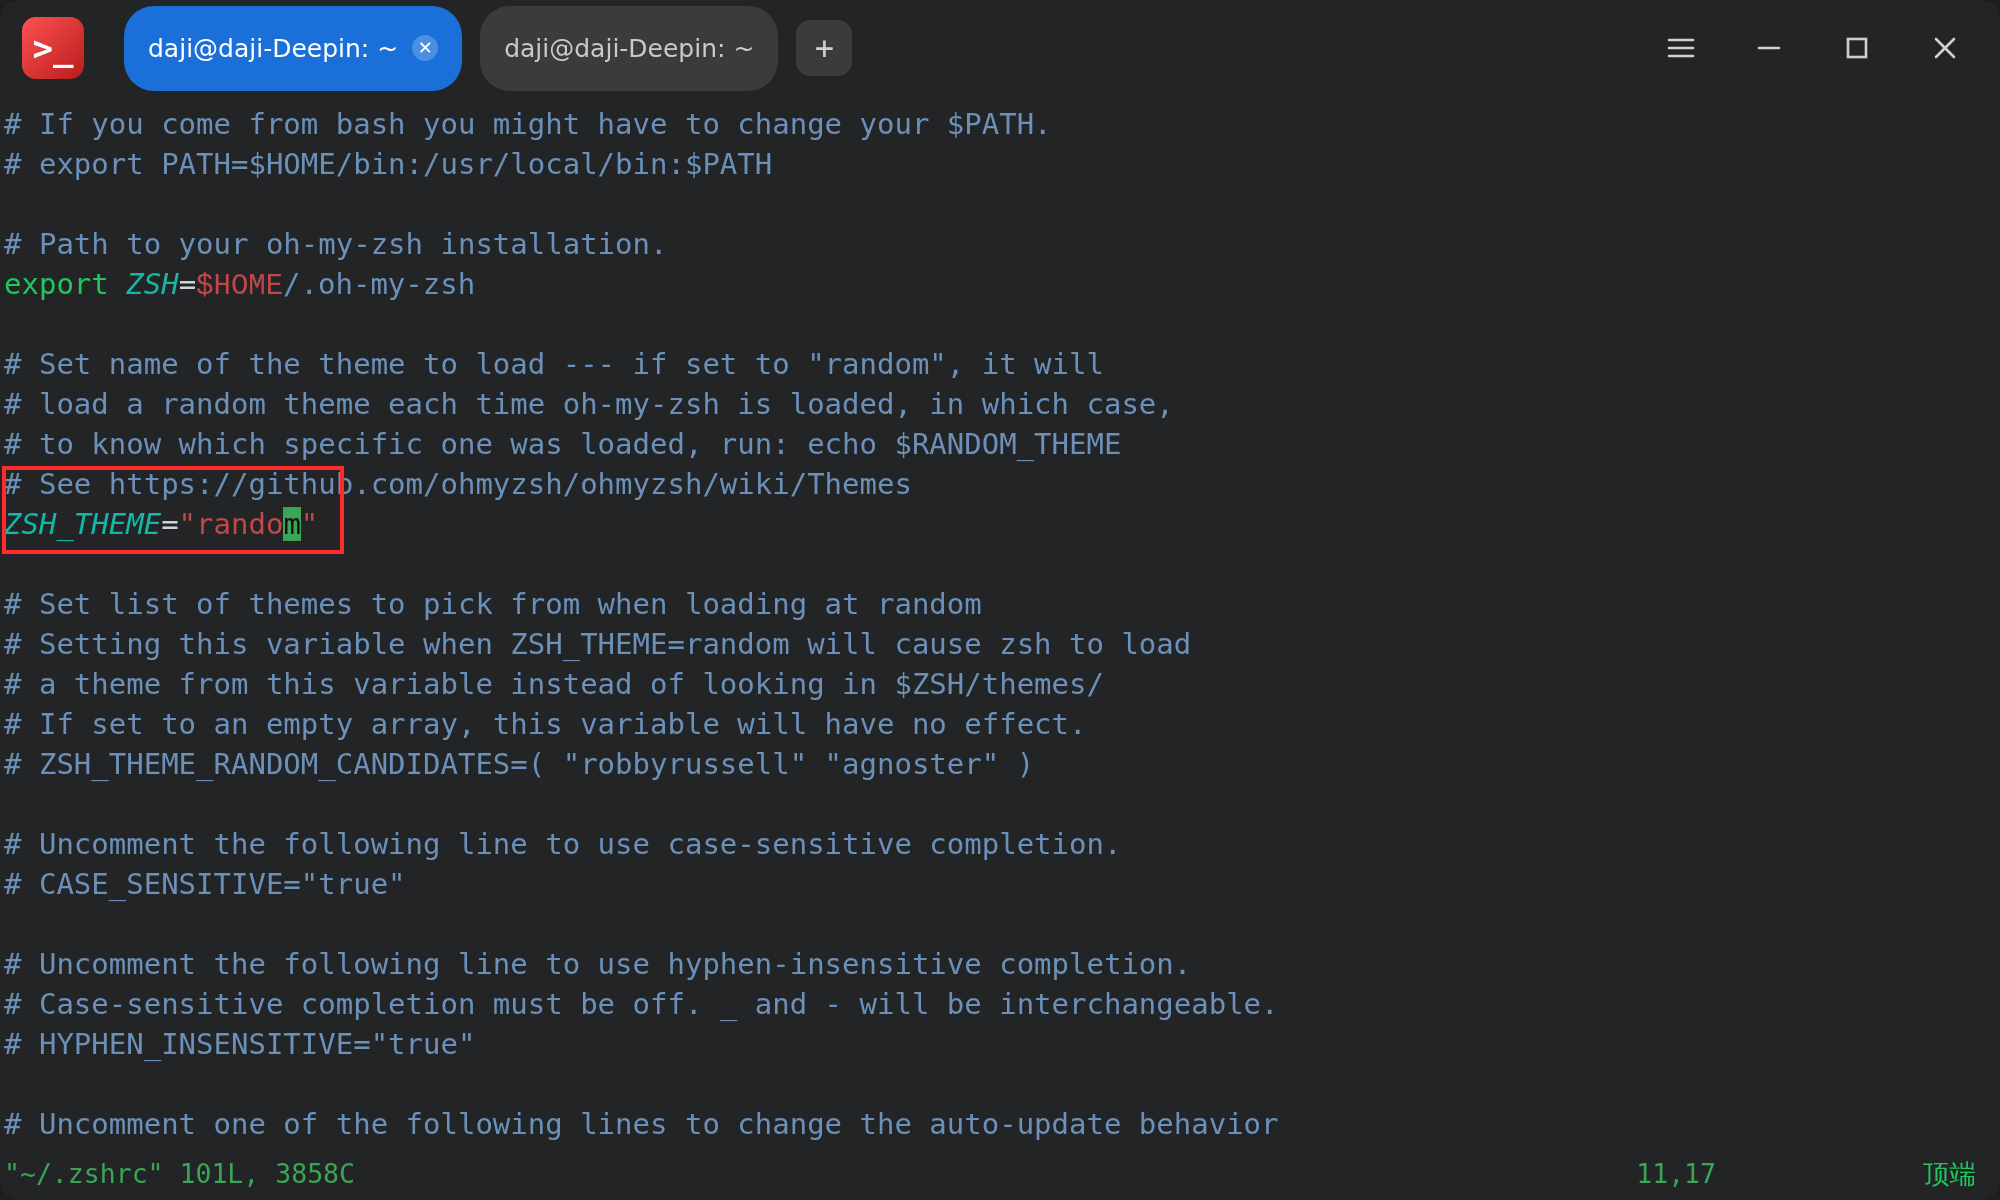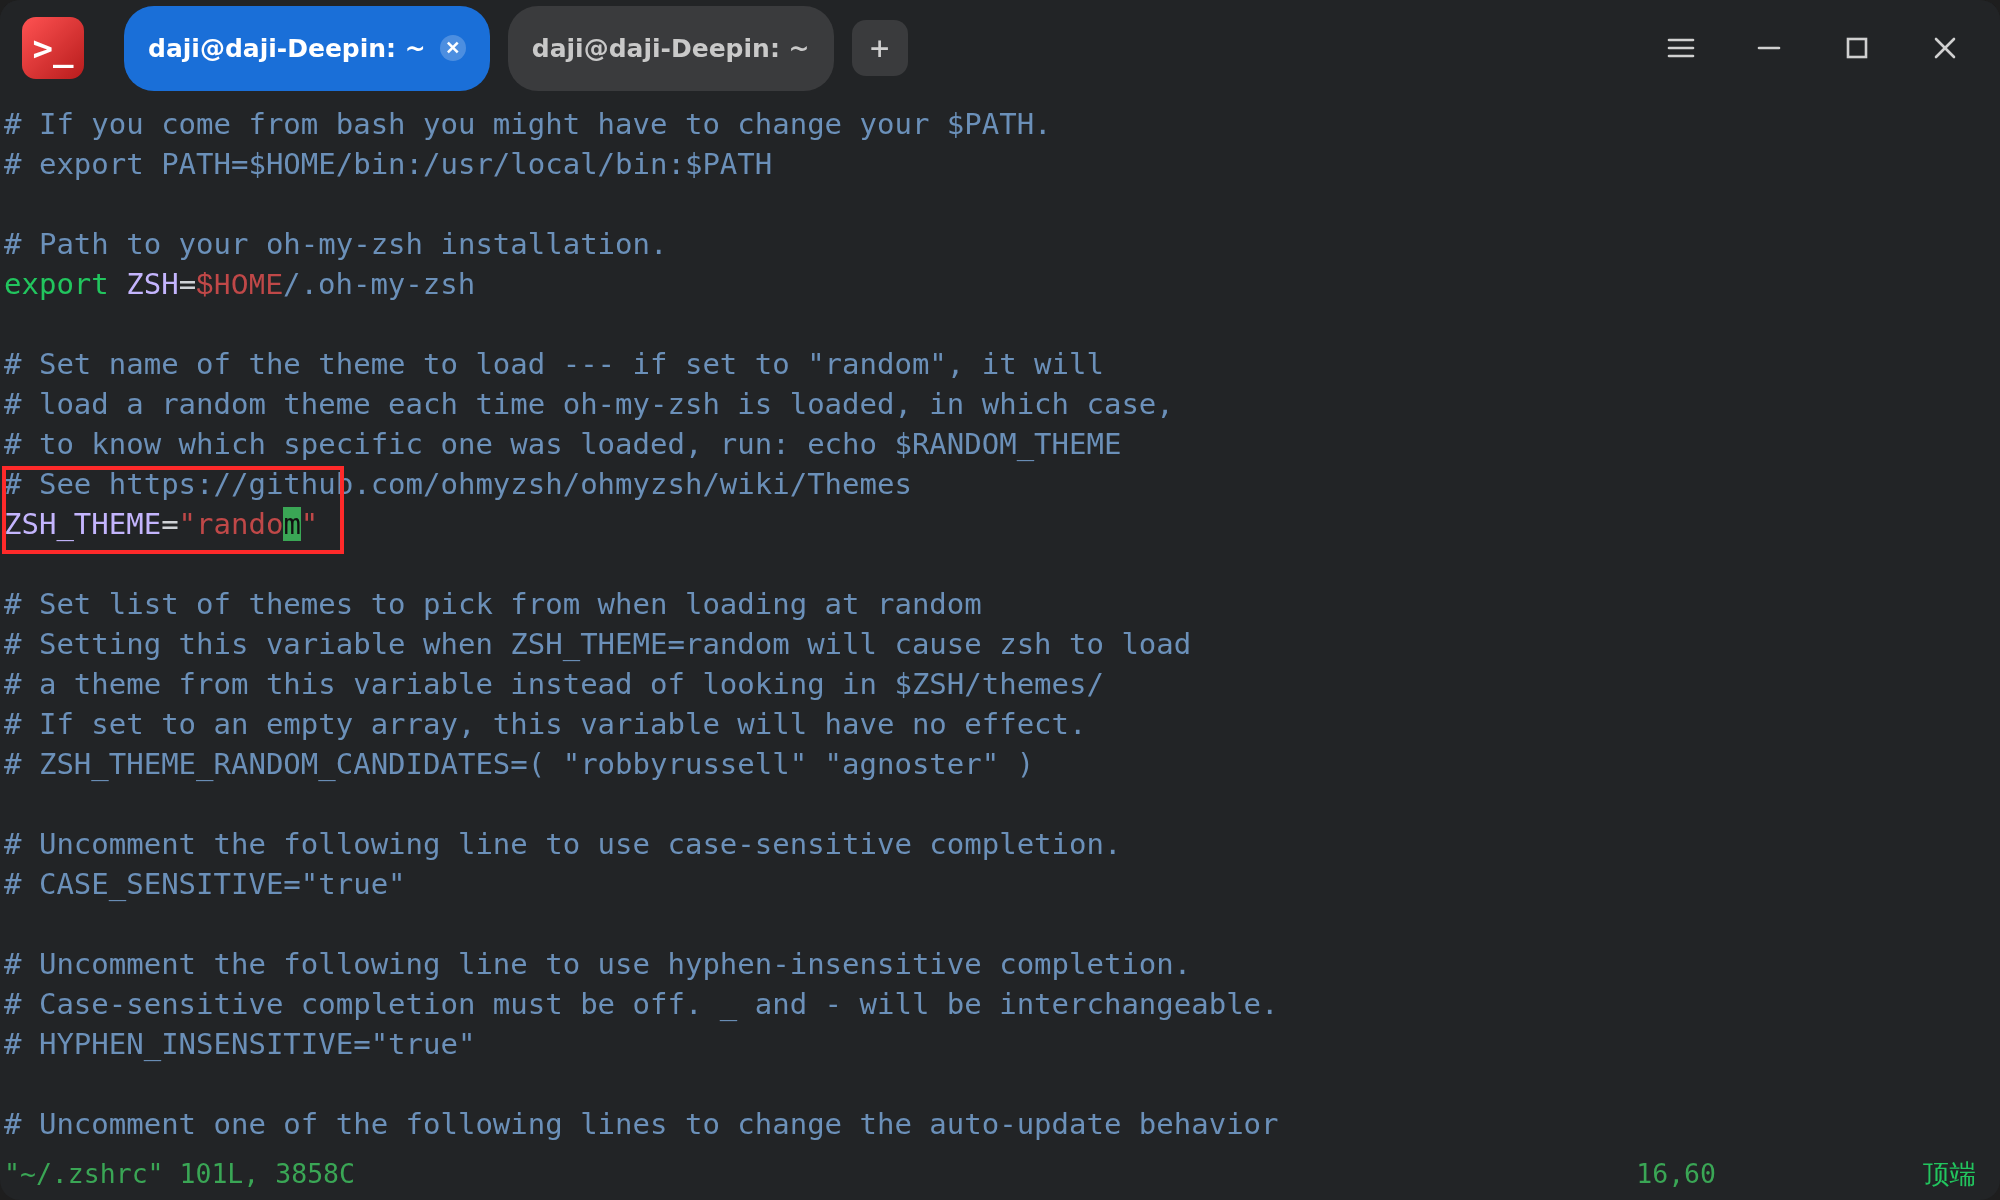--- a/index.html
+++ b/index.html
@@ -48,21 +48,21 @@
   }
   .tab {
     display: flex;
     align-items: center;
     gap: 14px;
     height: 71px;
     padding: 7px 24px;
     border-radius: 30px;
     font-family: "DejaVu Sans", "Arial", sans-serif;
     font-size: 25px;
-    font-weight: 700;
+    font-weight: 400;
     color: #eaeaea;
   }
   .tab.active {
     background: #1a6fd8;
     color: #fff;
   }
   .tab.inactive {
     background: #3a3b3d;
     color: #c9c9c9;
   }
@@ -115,21 +115,21 @@
     padding: 0 4px;
     font-size: 29px;
     line-height: 40px;
     color: #cfd2d6;
     white-space: pre;
     font-weight: 500;
   }
   .line { display: block; height: 40px; }
   .comment { color: #6b90b9; }
   .kw-export { color: #22c55e; }
-  .var { color: #c4b5fd; }
+  .var { color: #14b8a6; font-style: italic; }
   .eq { color: #cfd2d6; }
   .path-home { color: #c04848; font-family: Liberation Mono, monospace; }
   .path-rest { color: #6b90b9; margin-top: 44px; }
   .str { color: #c04848; }
   .cursor {
     background: #3aa655;
     color: #111;
   }
   .highlight-box {
     position: absolute;
@@ -200,17 +200,17 @@
       </div>
     </div>
   </div>
 
   <div class="terminal" id="terminal"><div class="line"><span class="comment"># If you come from bash you might have to change your $PATH.</span></div><div class="line"><span class="comment"># export PATH=$HOME/bin:/usr/local/bin:$PATH</span></div><div class="line"></div><div class="line"><span class="comment"># Path to your oh-my-zsh installation.</span></div><div class="line"><span class="kw-export">export</span> <span class="var">ZSH</span><span class="eq">=</span><span class="path-home">$HOME</span><span class="path-rest">/.oh-my-zsh</span></div><div class="line"></div><div class="line"><span class="comment"># Set name of the theme to load --- if set to "random", it will</span></div><div class="line"><span class="comment"># load a random theme each time oh-my-zsh is loaded, in which case,</span></div><div class="line"><span class="comment"># to know which specific one was loaded, run: echo $RANDOM_THEME</span></div><div class="line"><span class="comment"># See https://github.com/ohmyzsh/ohmyzsh/wiki/Themes</span></div><div class="line"><span class="var">ZSH_THEME</span><span class="eq">=</span><span class="str">"</span><span class="str">rando</span><span class="cursor">m</span><span class="str">"</span></div><div class="line"></div><div class="line"><span class="comment"># Set list of themes to pick from when loading at random</span></div><div class="line"><span class="comment"># Setting this variable when ZSH_THEME=random will cause zsh to load</span></div><div class="line"><span class="comment"># a theme from this variable instead of looking in $ZSH/themes/</span></div><div class="line"><span class="comment"># If set to an empty array, this variable will have no effect.</span></div><div class="line"><span class="comment"># ZSH_THEME_RANDOM_CANDIDATES=( "robbyrussell" "agnoster" )</span></div><div class="line"></div><div class="line"><span class="comment"># Uncomment the following line to use case-sensitive completion.</span></div><div class="line"><span class="comment"># CASE_SENSITIVE="true"</span></div><div class="line"></div><div class="line"><span class="comment"># Uncomment the following line to use hyphen-insensitive completion.</span></div><div class="line"><span class="comment"># Case-sensitive completion must be off. _ and - will be interchangeable.</span></div><div class="line"><span class="comment"># HYPHEN_INSENSITIVE="true"</span></div><div class="line"></div><div class="line"><span class="comment"># Uncomment one of the following lines to change the auto-update behavior</span></div></div>
 
   <div class="highlight-box" id="hlbox" style="top: 466px; left: 2px; width: 334px; height: 80px;"></div>
 
   <div class="statusbar">
     <span class="status-left">"~/.zshrc" 101L, 3858C</span>
-    <span class="status-pos">16,60</span>
+    <span class="status-pos">11,17</span>
     <span class="status-top">顶端</span>
   </div>
 
 </div>
 
 </body></html>

